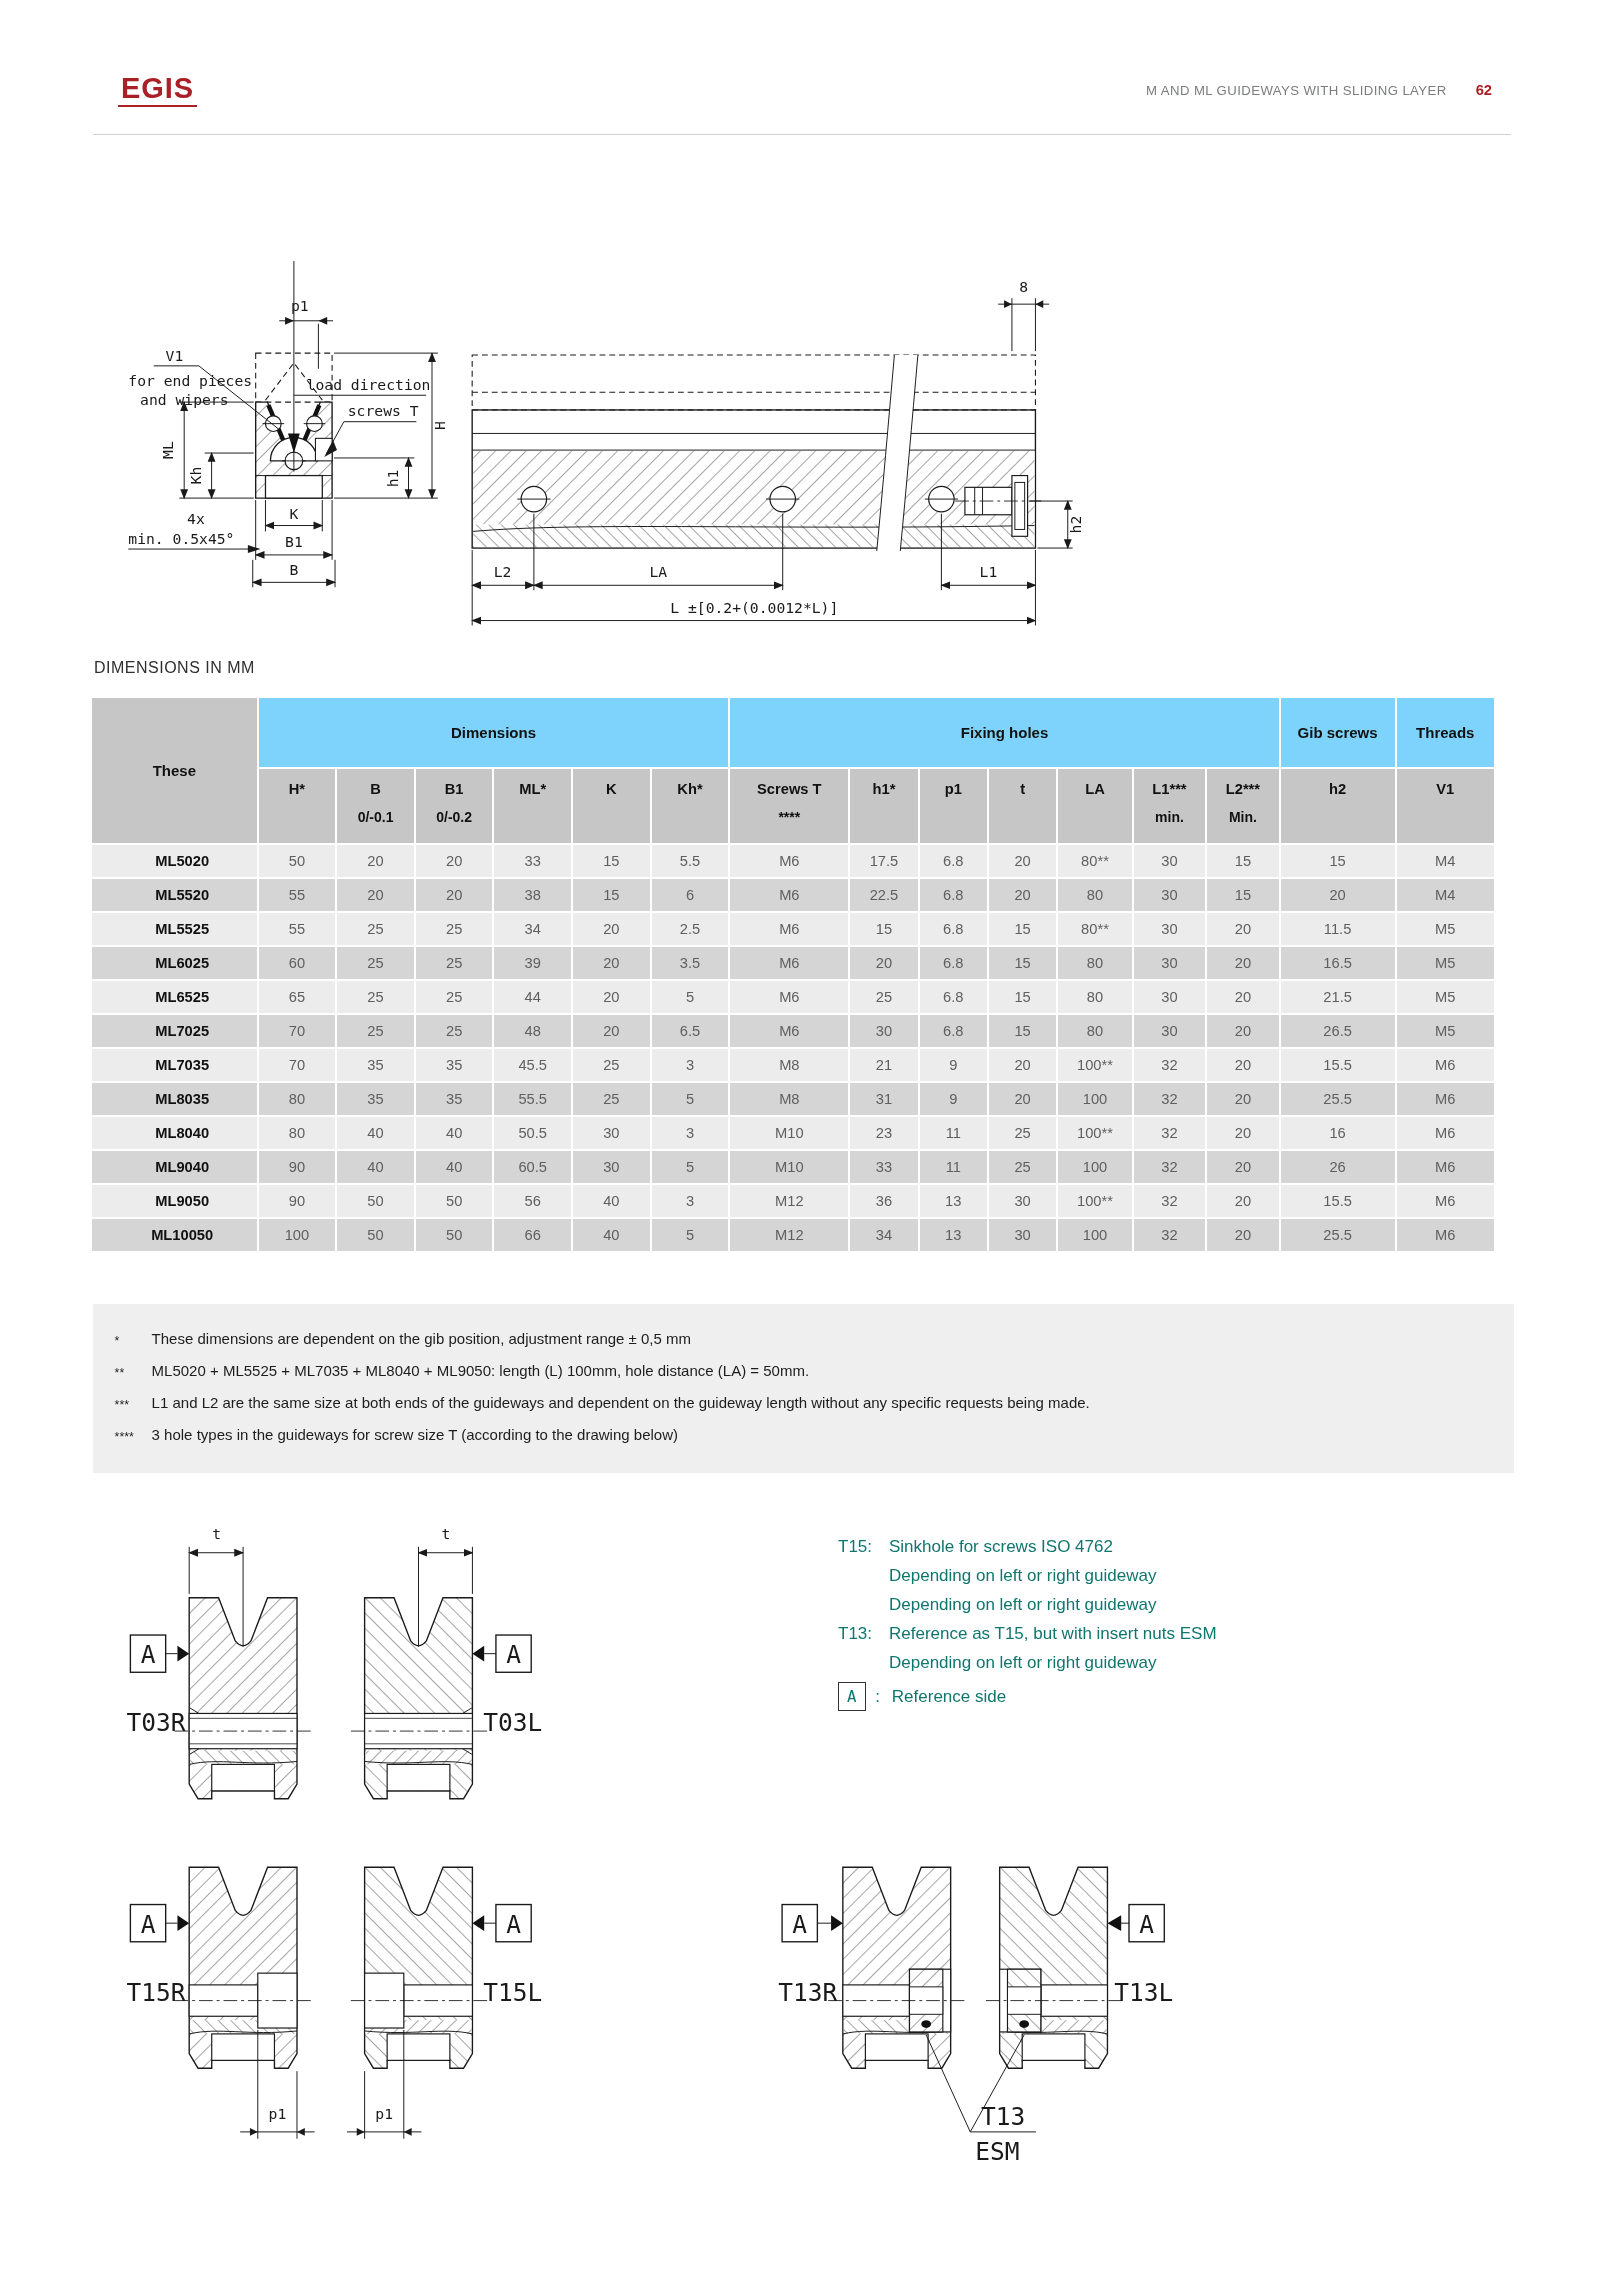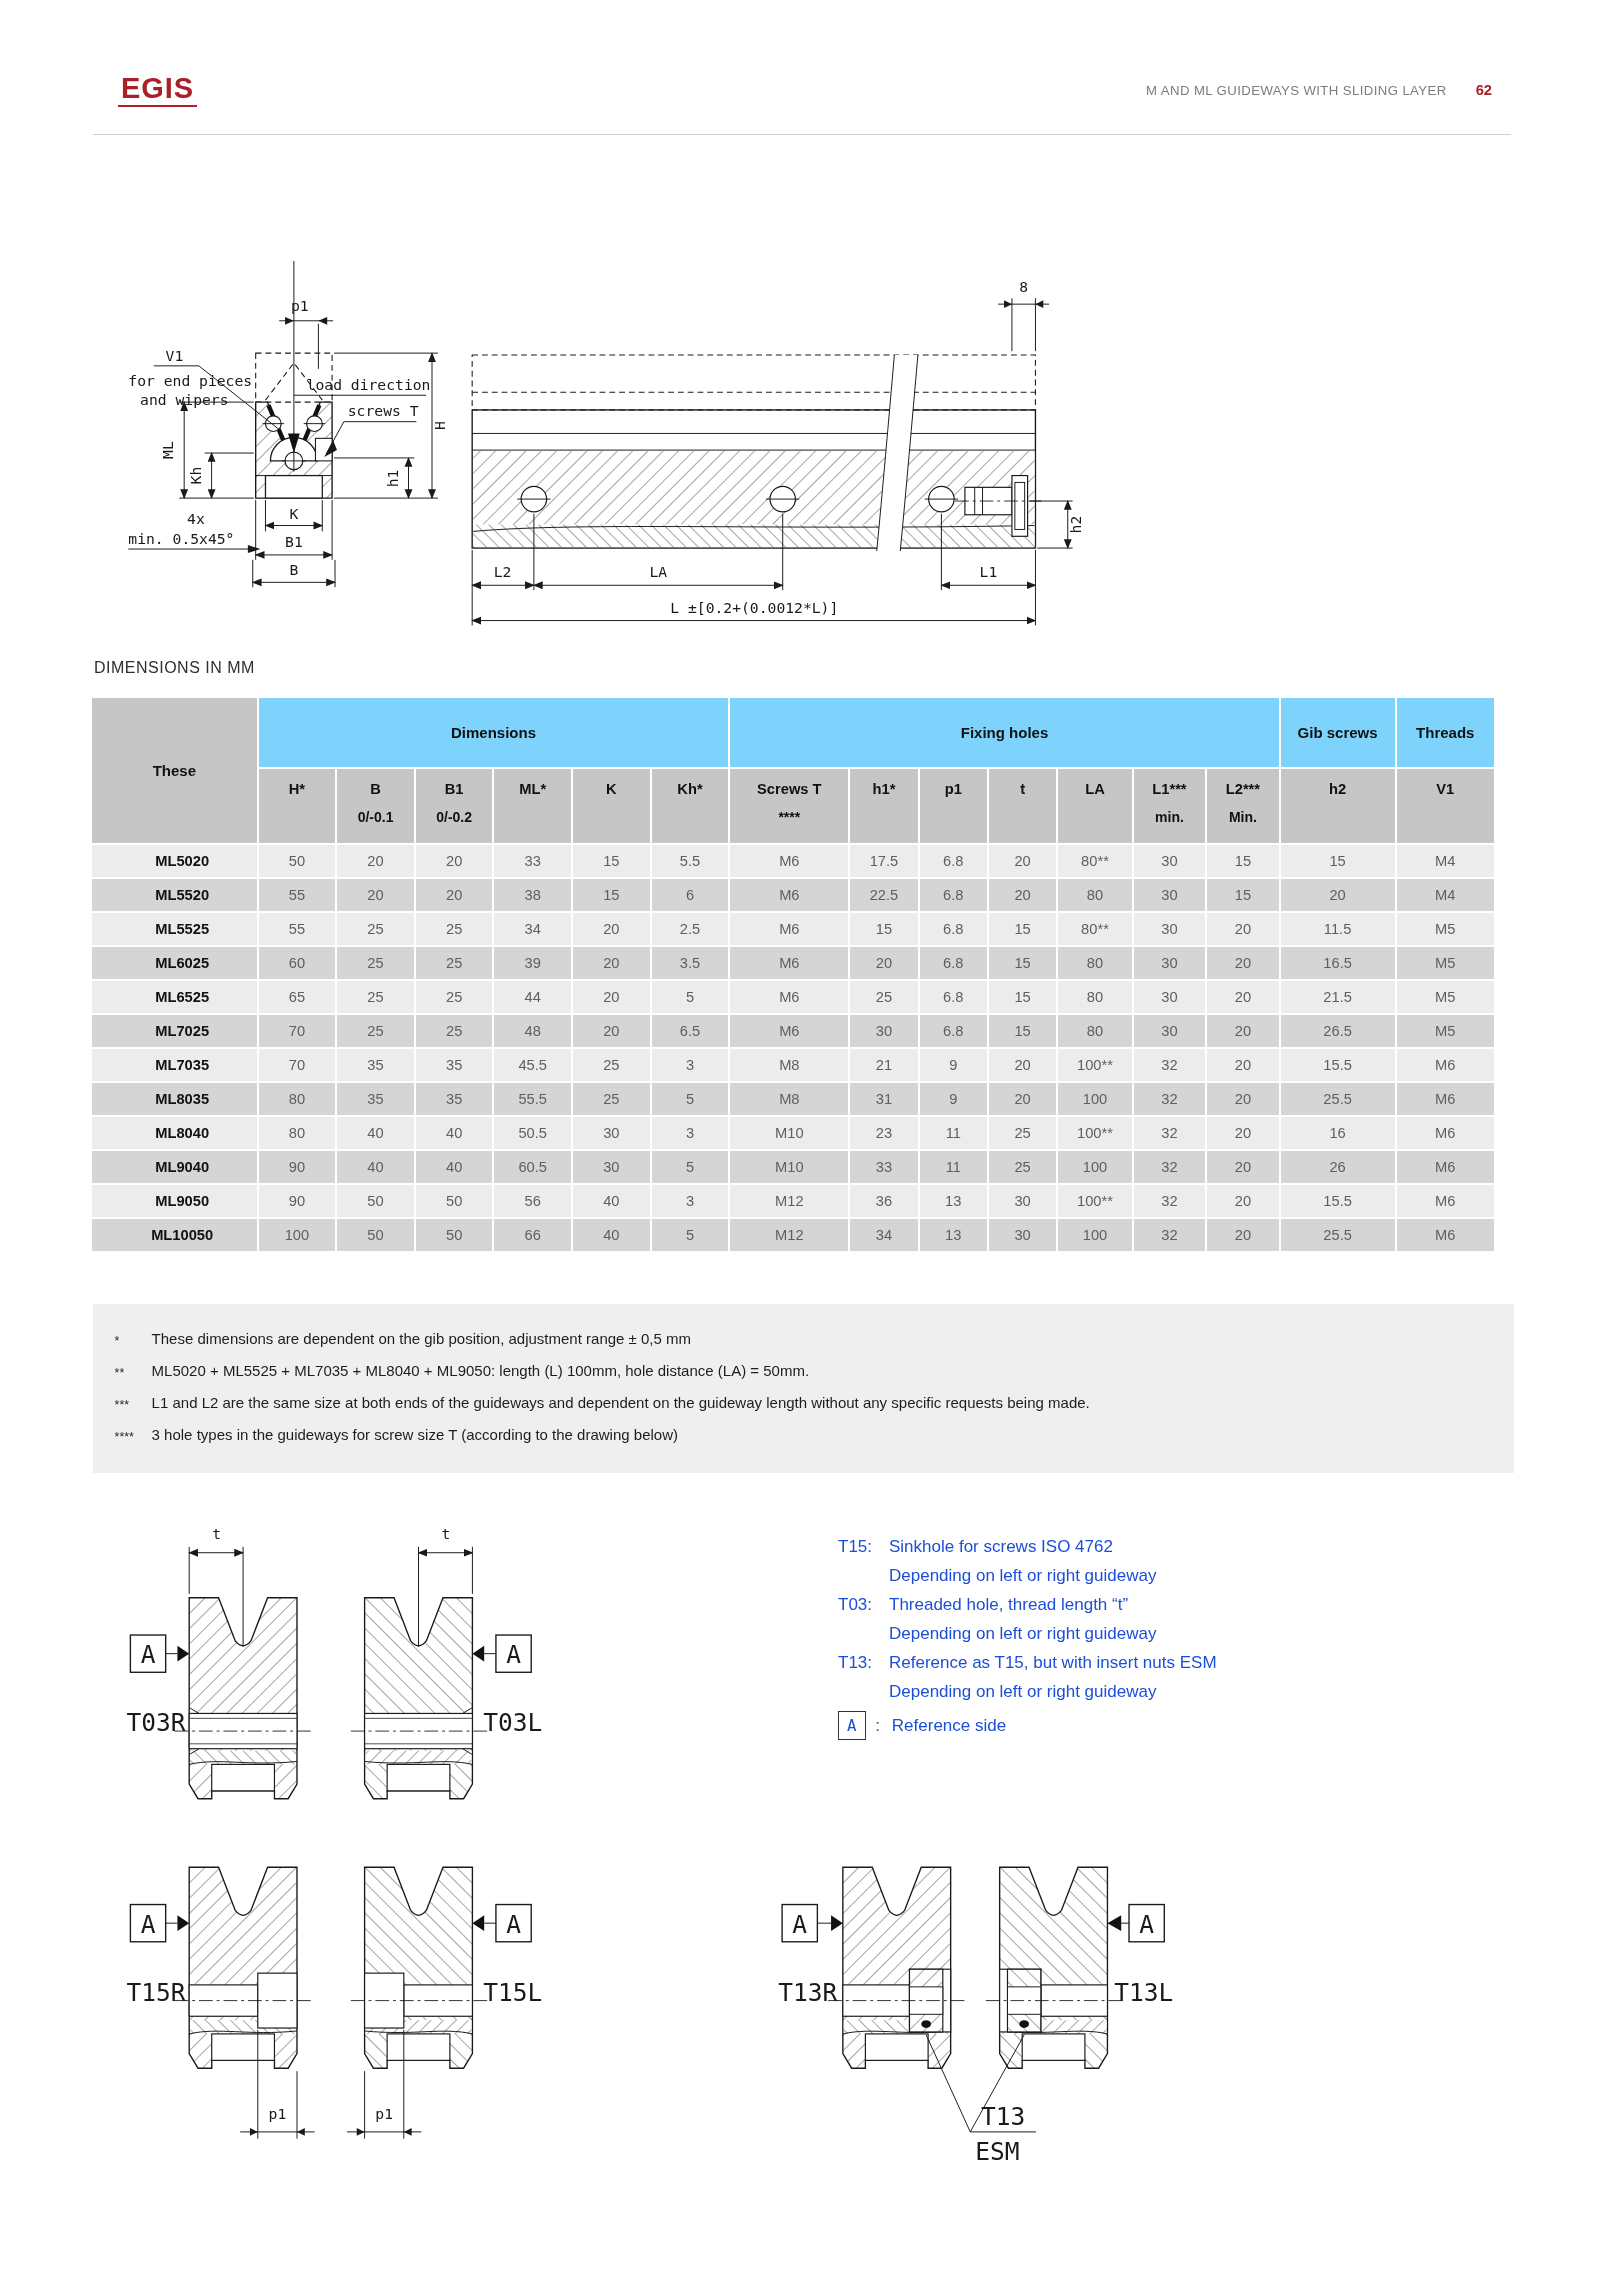--- a/index.html
+++ b/index.html
@@ -45,21 +45,21 @@
   tbody td.type{text-align:center;padding-left:15.7px;font-weight:bold;color:#111;}
 
   
   .footnotes{position:absolute;left:93px;top:1304px;width:1421px;background:#efefef;
              padding:19.6px 0 21.6px 0;}
   .fn-row{display:flex;padding-left:21.6px;line-height:30px;font-size:15px;color:#1d1d1d;}
   .fn-marker{width:37px;flex:none;font-size:12.3px;padding-top:2px;}
   .fn-text{flex:1;padding-right:29px;}
 
   
-  .legend{position:absolute;left:838px;top:1532px;font-size:17px;color:#1d4ed8;width:549px;}
+  .legend{position:absolute;left:838px;top:1532px;font-size:17px;color:#0f766e;width:549px;}
   .legend .l1{line-height:29px;}
   .legend .code{display:inline-block;width:51px;}
   .legend .l2{margin-left:51px;line-height:29px;}
   .legend-ref{display:flex;align-items:center;margin-top:4.9px;}
   .ref-box{display:inline-block;width:25.5px;height:27.4px;border:1.5px solid #333;
            text-align:center;line-height:27.4px;font-family:"DejaVu Sans Mono",monospace;
            font-size:15.7px;flex:none;}
   .ref-colon{margin:0 11.8px 0 9.8px;}
 </style>
 </head>
@@ -683,23 +683,20 @@
   </svg>
 
   <div class="legend">
     <div class="legend-item">
         <div class="l1">
           <span class="code">T15:</span><span>Sinkhole for screws ISO 4762</span>
         </div>
         <div class="l2">Depending on left or right guideway</div>
       </div>
       <div class="legend-item alt">
-        <div class="l1">
-          <span class="code">T03:</span><span>Threaded hole, thread length “t”</span>
-        </div>
         <div class="l2">Depending on left or right guideway</div>
       </div>
       <div class="legend-item">
         <div class="l1">
           <span class="code">T13:</span><span>Reference as T15, but with insert nuts ESM</span>
         </div>
         <div class="l2">Depending on left or right guideway</div>
       </div>
     <div class="legend-ref">
       <span class="ref-box">A</span>

